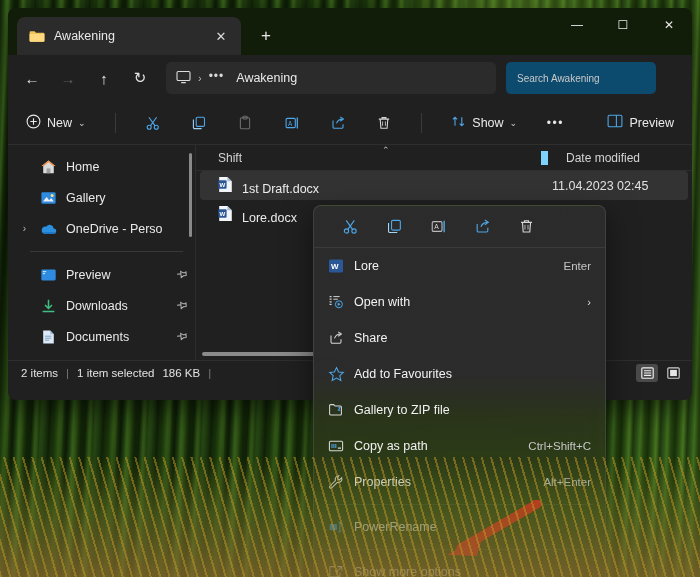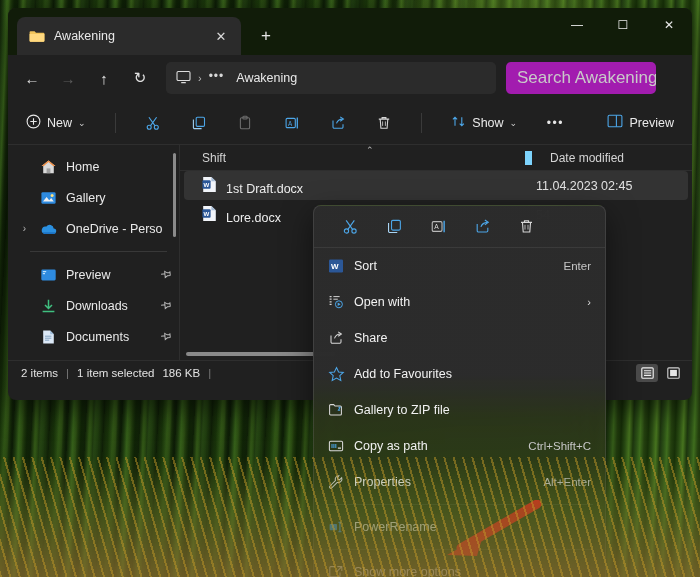--- a/index.html
+++ b/index.html
@@ -91,43 +91,43 @@
   .navbtn.disabled { color:#5e5e5e; }
   .crumbbar {
     flex:1; height:32px; margin-left:6px; background:#2b2b2b; border-radius:5px;
     display:flex; align-items:center; gap:7px; padding:0 10px; color:#e9e9e9; font-size:12.5px;
     max-width:330px;
   }
   .crumbbar .sep { color:#b9b9b9; font-size:11px; }
   .crumbbar .dots { color:#d8d8d8; letter-spacing:1px; font-size:12px; margin-top:-5px;}
   .crumb-label { margin-left:5px; }
   .searchbox {
-    width:150px; height:32px; margin-left:6px; background:#a21caf; border-radius:5px;
-    display:flex; align-items:center; padding:0 11px; color:#c9c9c9; font-size:17px;
+    width:150px; height:32px; margin-left:6px; background:#0c4a6e; border-radius:5px;
+    display:flex; align-items:center; padding:0 11px; color:#c9c9c9; font-size:10px;
     overflow:hidden; white-space:nowrap;
   }
 
   
   .cmdbar {
     height:44px; display:flex; align-items:center; gap:14px;
     padding:0 10px; background:#202020; border-bottom:1px solid #2e2e2e;
   }
   .cmd {
     height:32px; border-radius:5px; display:flex; align-items:center; gap:6px;
     padding:0 8px; color:#eaeaea; font-size:12.5px;
   }
   .cmd.icononly { width:38px; justify-content:center; padding:0; }
   .cmd .chev { font-size:9px; color:#cfcfcf; }
   .vsep { width:1px; height:20px; background:#3a3a3a; margin:0 7px; }
   .spacer { flex:1; }
 
   
   .body { display:flex; height:215px; background:#202020; position:relative; }
   .sidebar {
-    width:172px; position:relative; padding-top:6px;
+    width:188px; position:relative; padding-top:6px;
     background:#202020; border-right:1px solid #2e2e2e; overflow:hidden;
   }
   .navitem {
     display:flex; align-items:center; height:31px; padding:0 8px 0 10px;
     color:#e9e9e9; font-size:12.5px; gap:9px; white-space:nowrap;
   }
   .navitem .expander { width:13px; color:#b5b5b5; font-size:10px; flex:0 0 13px; text-align:center; }
   .navitem .ico { width:17px; height:17px; flex:0 0 17px; display:flex; align-items:center; justify-content:center; }
   .navitem .lbl { flex:1; overflow:hidden; }
   .navitem .pin { color:#b9b9b9; font-size:11px; flex:0 0 auto; transform:rotate(40deg); }
@@ -527,21 +527,21 @@
       </div>
     </div>
 
     <div class="ctx-item">
       <span class="ci">
         <svg width="16" height="16" viewBox="0 0 16 16">
             <rect x="1" y="1.6" width="14" height="12.8" rx="1.2" fill="#2B5797"></rect>
             <text x="3" y="11.3" font-size="8" fill="#fff" font-family="Liberation Sans" font-weight="bold">W</text>
           </svg>
       </span>
-      <span class="ctext">Sort</span>
+      <span class="ctext">Lore</span>
       <span class="accel">Enter</span>
     </div>
 
     <div class="ctx-item">
       <span class="ci">
         <svg width="16" height="16" viewBox="0 0 16 16" fill="none" stroke="#d2d2d2" stroke-width="1">
             <path d="M1.6 2.6h2M1.6 5.2h2M1.6 7.8h2M1.6 10.4h2" stroke-width="1.3"></path>
             <path d="M5.4 2.6h6.2M5.4 5.2h4.4"></path>
             <circle cx="10.9" cy="10.3" r="3.5" stroke="#4CA6E8"></circle>
             <path d="M9.7 8.6 12.6 10.3 9.7 12z" fill="#4CA6E8" stroke="none"></path>

